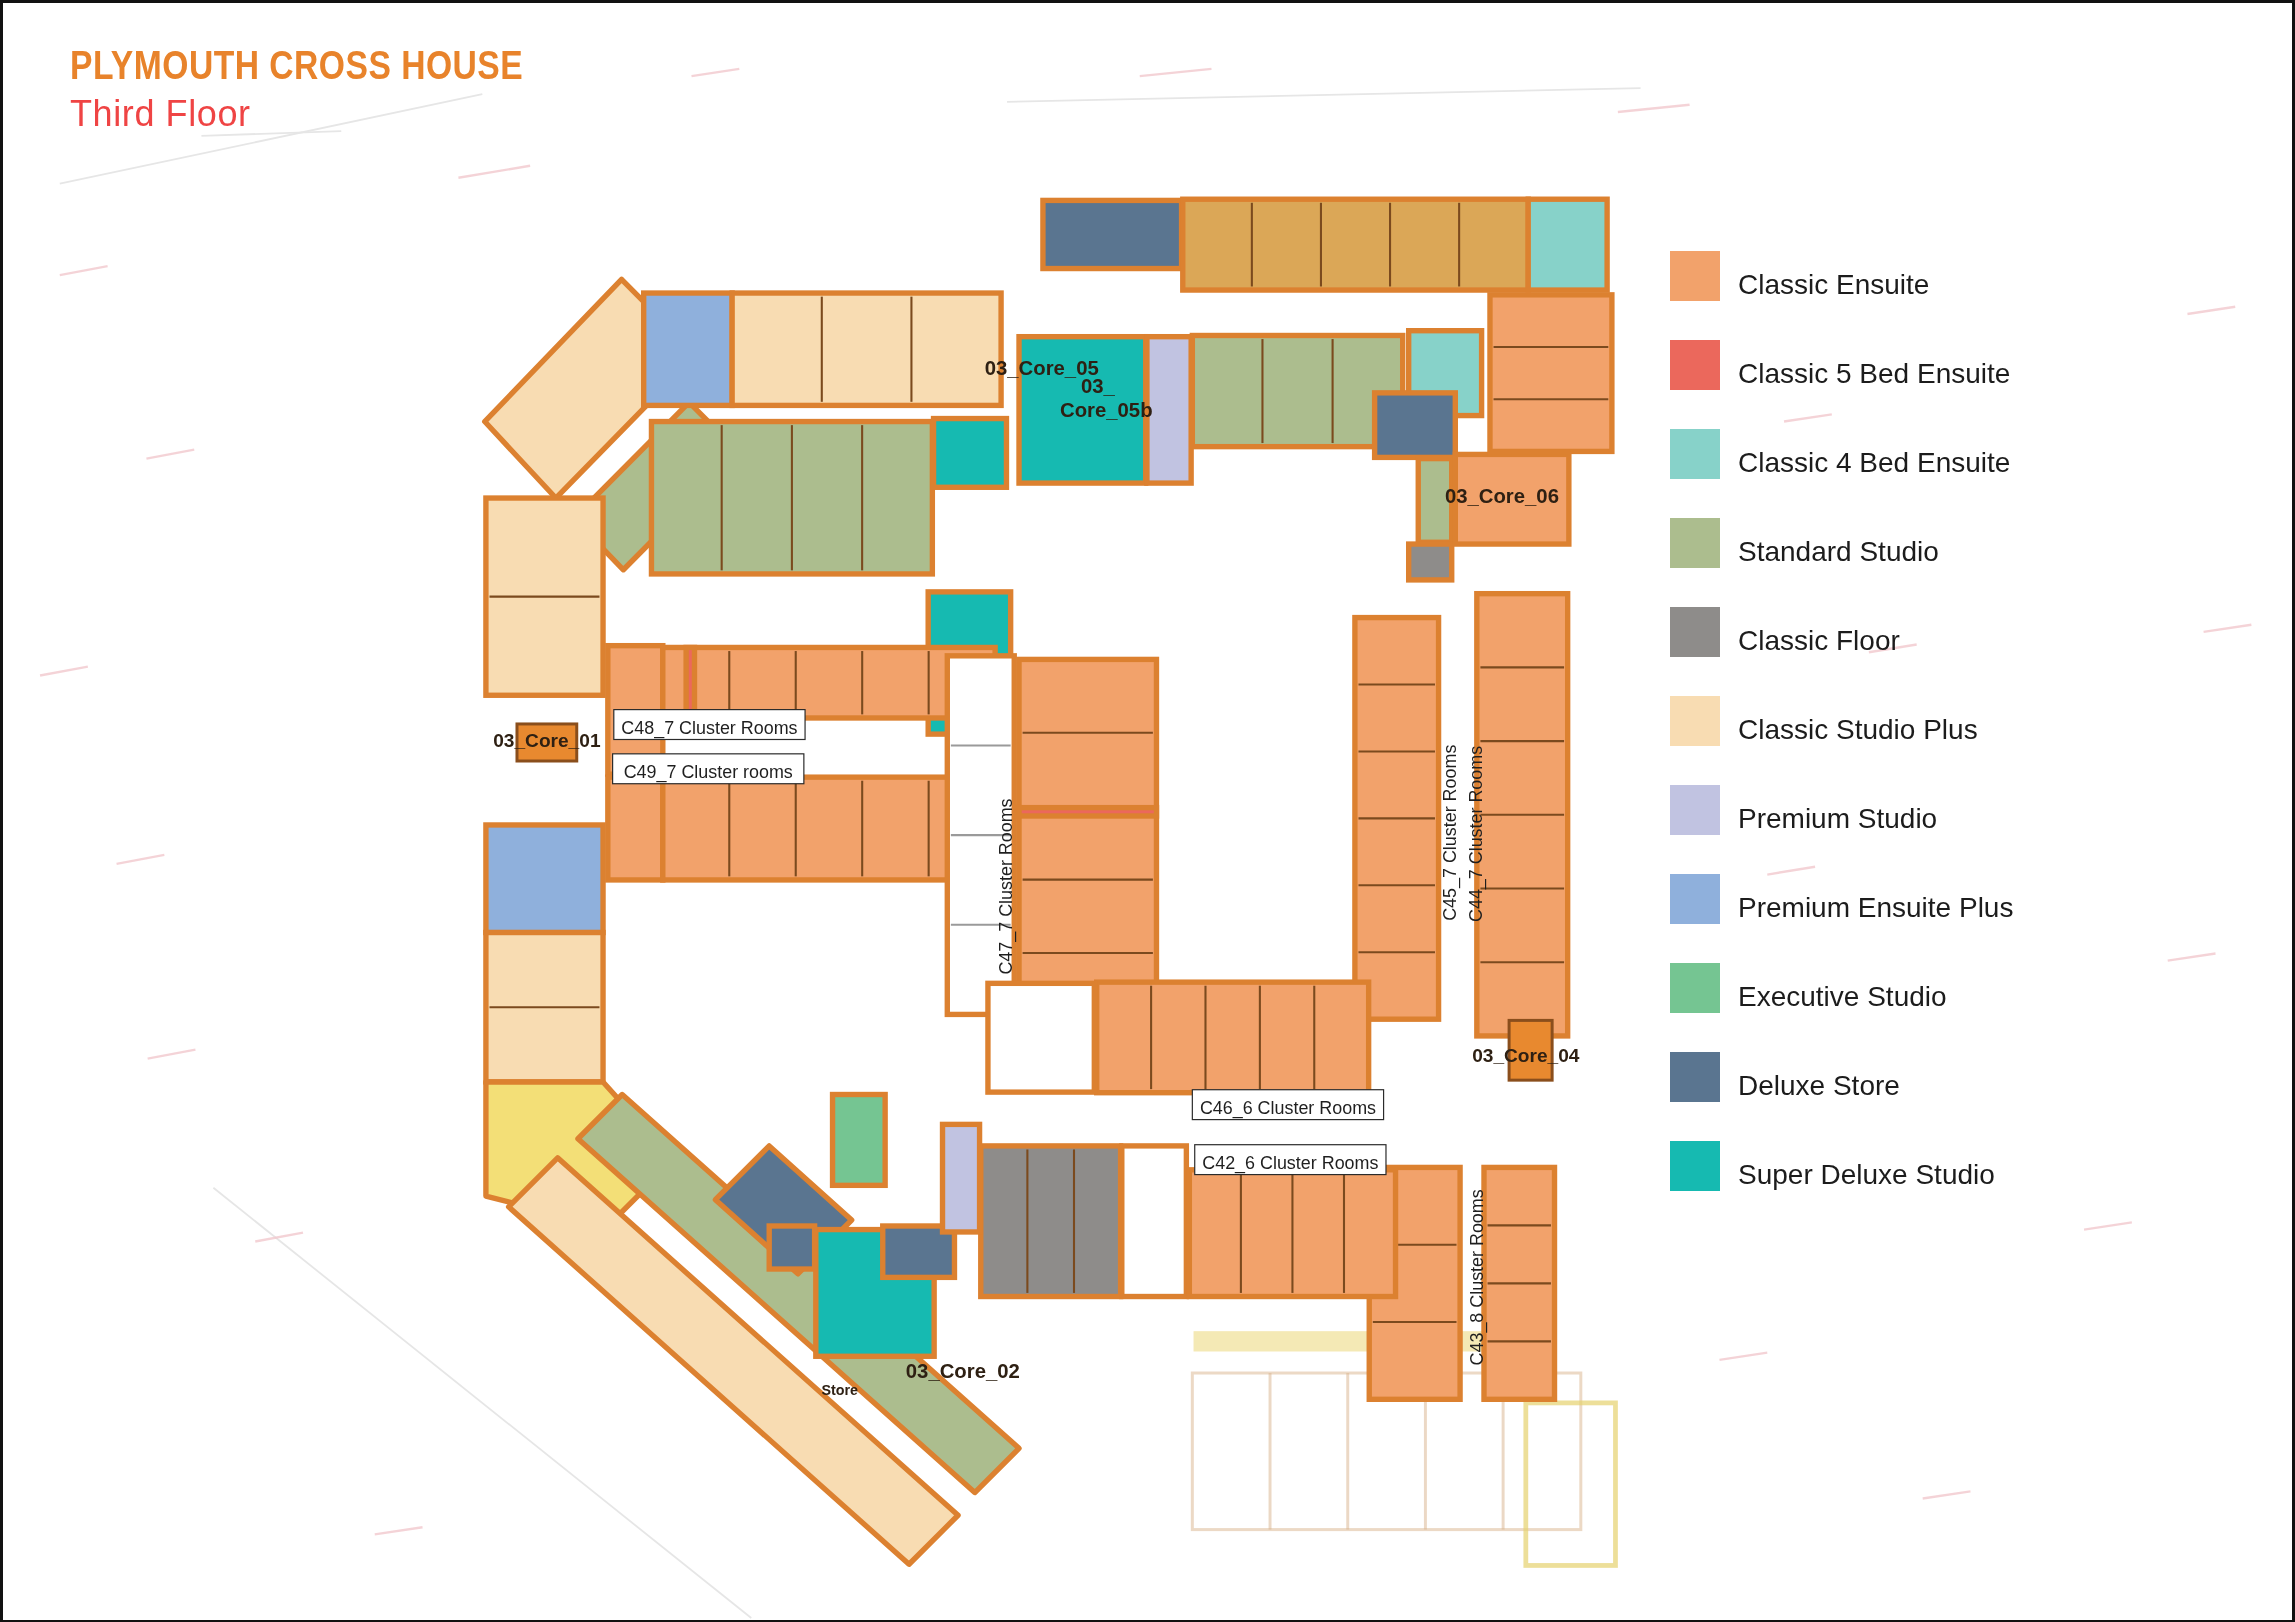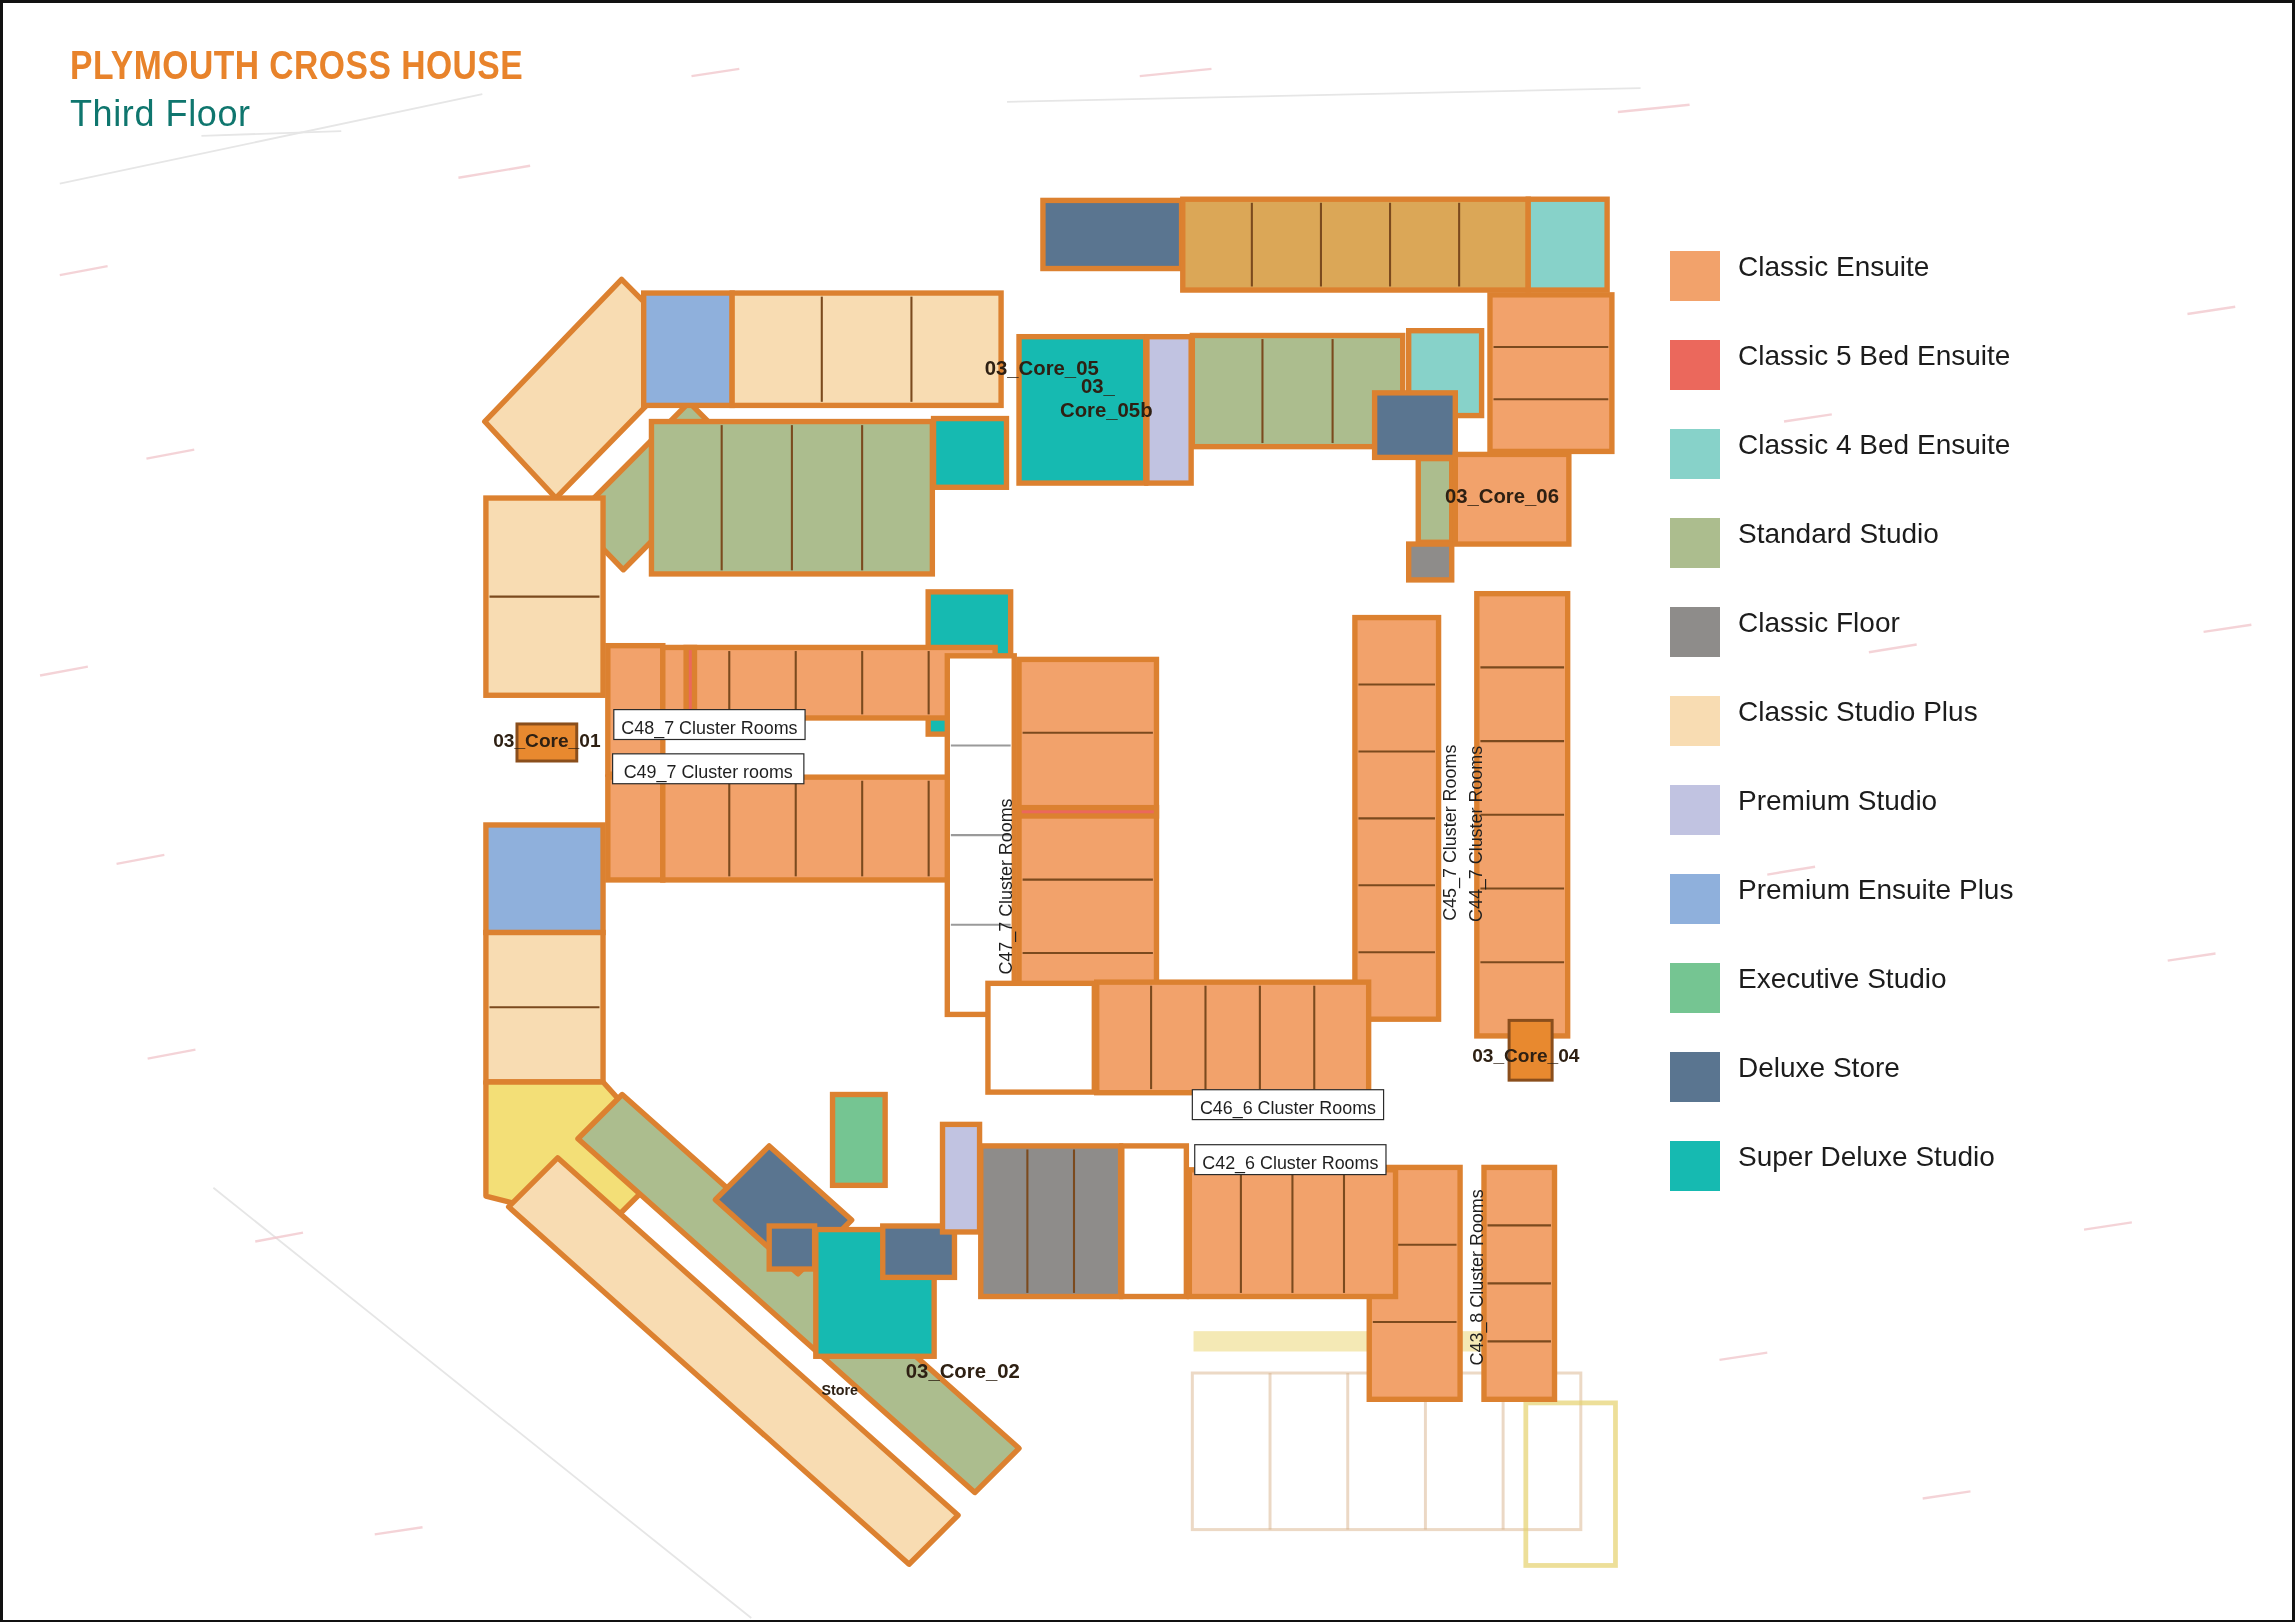--- a/index.html
+++ b/index.html
@@ -16,21 +16,21 @@
   #page-title{
     margin:0;font-size:41px;font-weight:700;letter-spacing:0.6px;
     transform:scaleX(.82);transform-origin:left center;white-space:nowrap;
   }
   #page-subtitle{
     margin:3.6px 0 0 0;font-size:36px;font-weight:400;letter-spacing:0.6px;
   }
   #plan-wrap{position:absolute;left:0;top:0;width:2295px;height:1623px;}
   #plan-svg{width:100%;height:100%;display:block;}
   #legend{position:absolute;left:1667px;top:248px;z-index:5;}
-  .legend-item{display:flex;align-items:flex-start;height:50px;margin-bottom:39px;}
+  .legend-item{display:flex;align-items:flex-end;height:50px;margin-bottom:39px;}
   .legend-swatch{width:50px;height:50px;flex:0 0 50px;}
   .legend-label{margin-left:18px;font-size:28px;color:#1c1c1c;white-space:nowrap;}
 </style>
 </head>
 <body>
 
 <div id="plan-wrap">
   <svg id="plan-svg" viewBox="0 0 3840 2715">
       <line x1="95" y1="302" x2="802" y2="152" stroke="#E6E6E6" stroke-width="3"></line>
       <line x1="1680" y1="165" x2="2740" y2="142" stroke="#E6E6E6" stroke-width="3"></line>
@@ -186,21 +186,21 @@
       <line x1="1902" y1="122" x2="2022" y2="110" stroke="#F2C9CE" stroke-width="4" opacity="0.8"></line>
       <line x1="2702" y1="182" x2="2822" y2="170" stroke="#F2C9CE" stroke-width="4" opacity="0.8"></line>
       <line x1="1152" y1="122" x2="1232" y2="110" stroke="#F2C9CE" stroke-width="4" opacity="0.8"></line>
       <line x1="3482" y1="2052" x2="3562" y2="2040" stroke="#F2C9CE" stroke-width="4" opacity="0.8"></line>
       <line x1="622" y1="2562" x2="702" y2="2550" stroke="#F2C9CE" stroke-width="4" opacity="0.8"></line>
     </svg>
 </div>
 
 <div id="header">
   <h1 id="page-title" style="color: rgb(232, 131, 43);">PLYMOUTH CROSS HOUSE</h1>
-  <h2 id="page-subtitle" style="color: #0f766e;">Third Floor</h2>
+  <h2 id="page-subtitle" style="color: #ef4444;">Third Floor</h2>
 </div>
 
 <div id="legend">
     <div class="legend-item">
       <div class="legend-swatch" style="background: rgb(242, 162, 107);"></div>
       <div class="legend-label">Classic Ensuite</div>
     </div>
     <div class="legend-item">
       <div class="legend-swatch" style="background: rgb(235, 104, 92);"></div>
       <div class="legend-label">Classic 5 Bed Ensuite</div>

